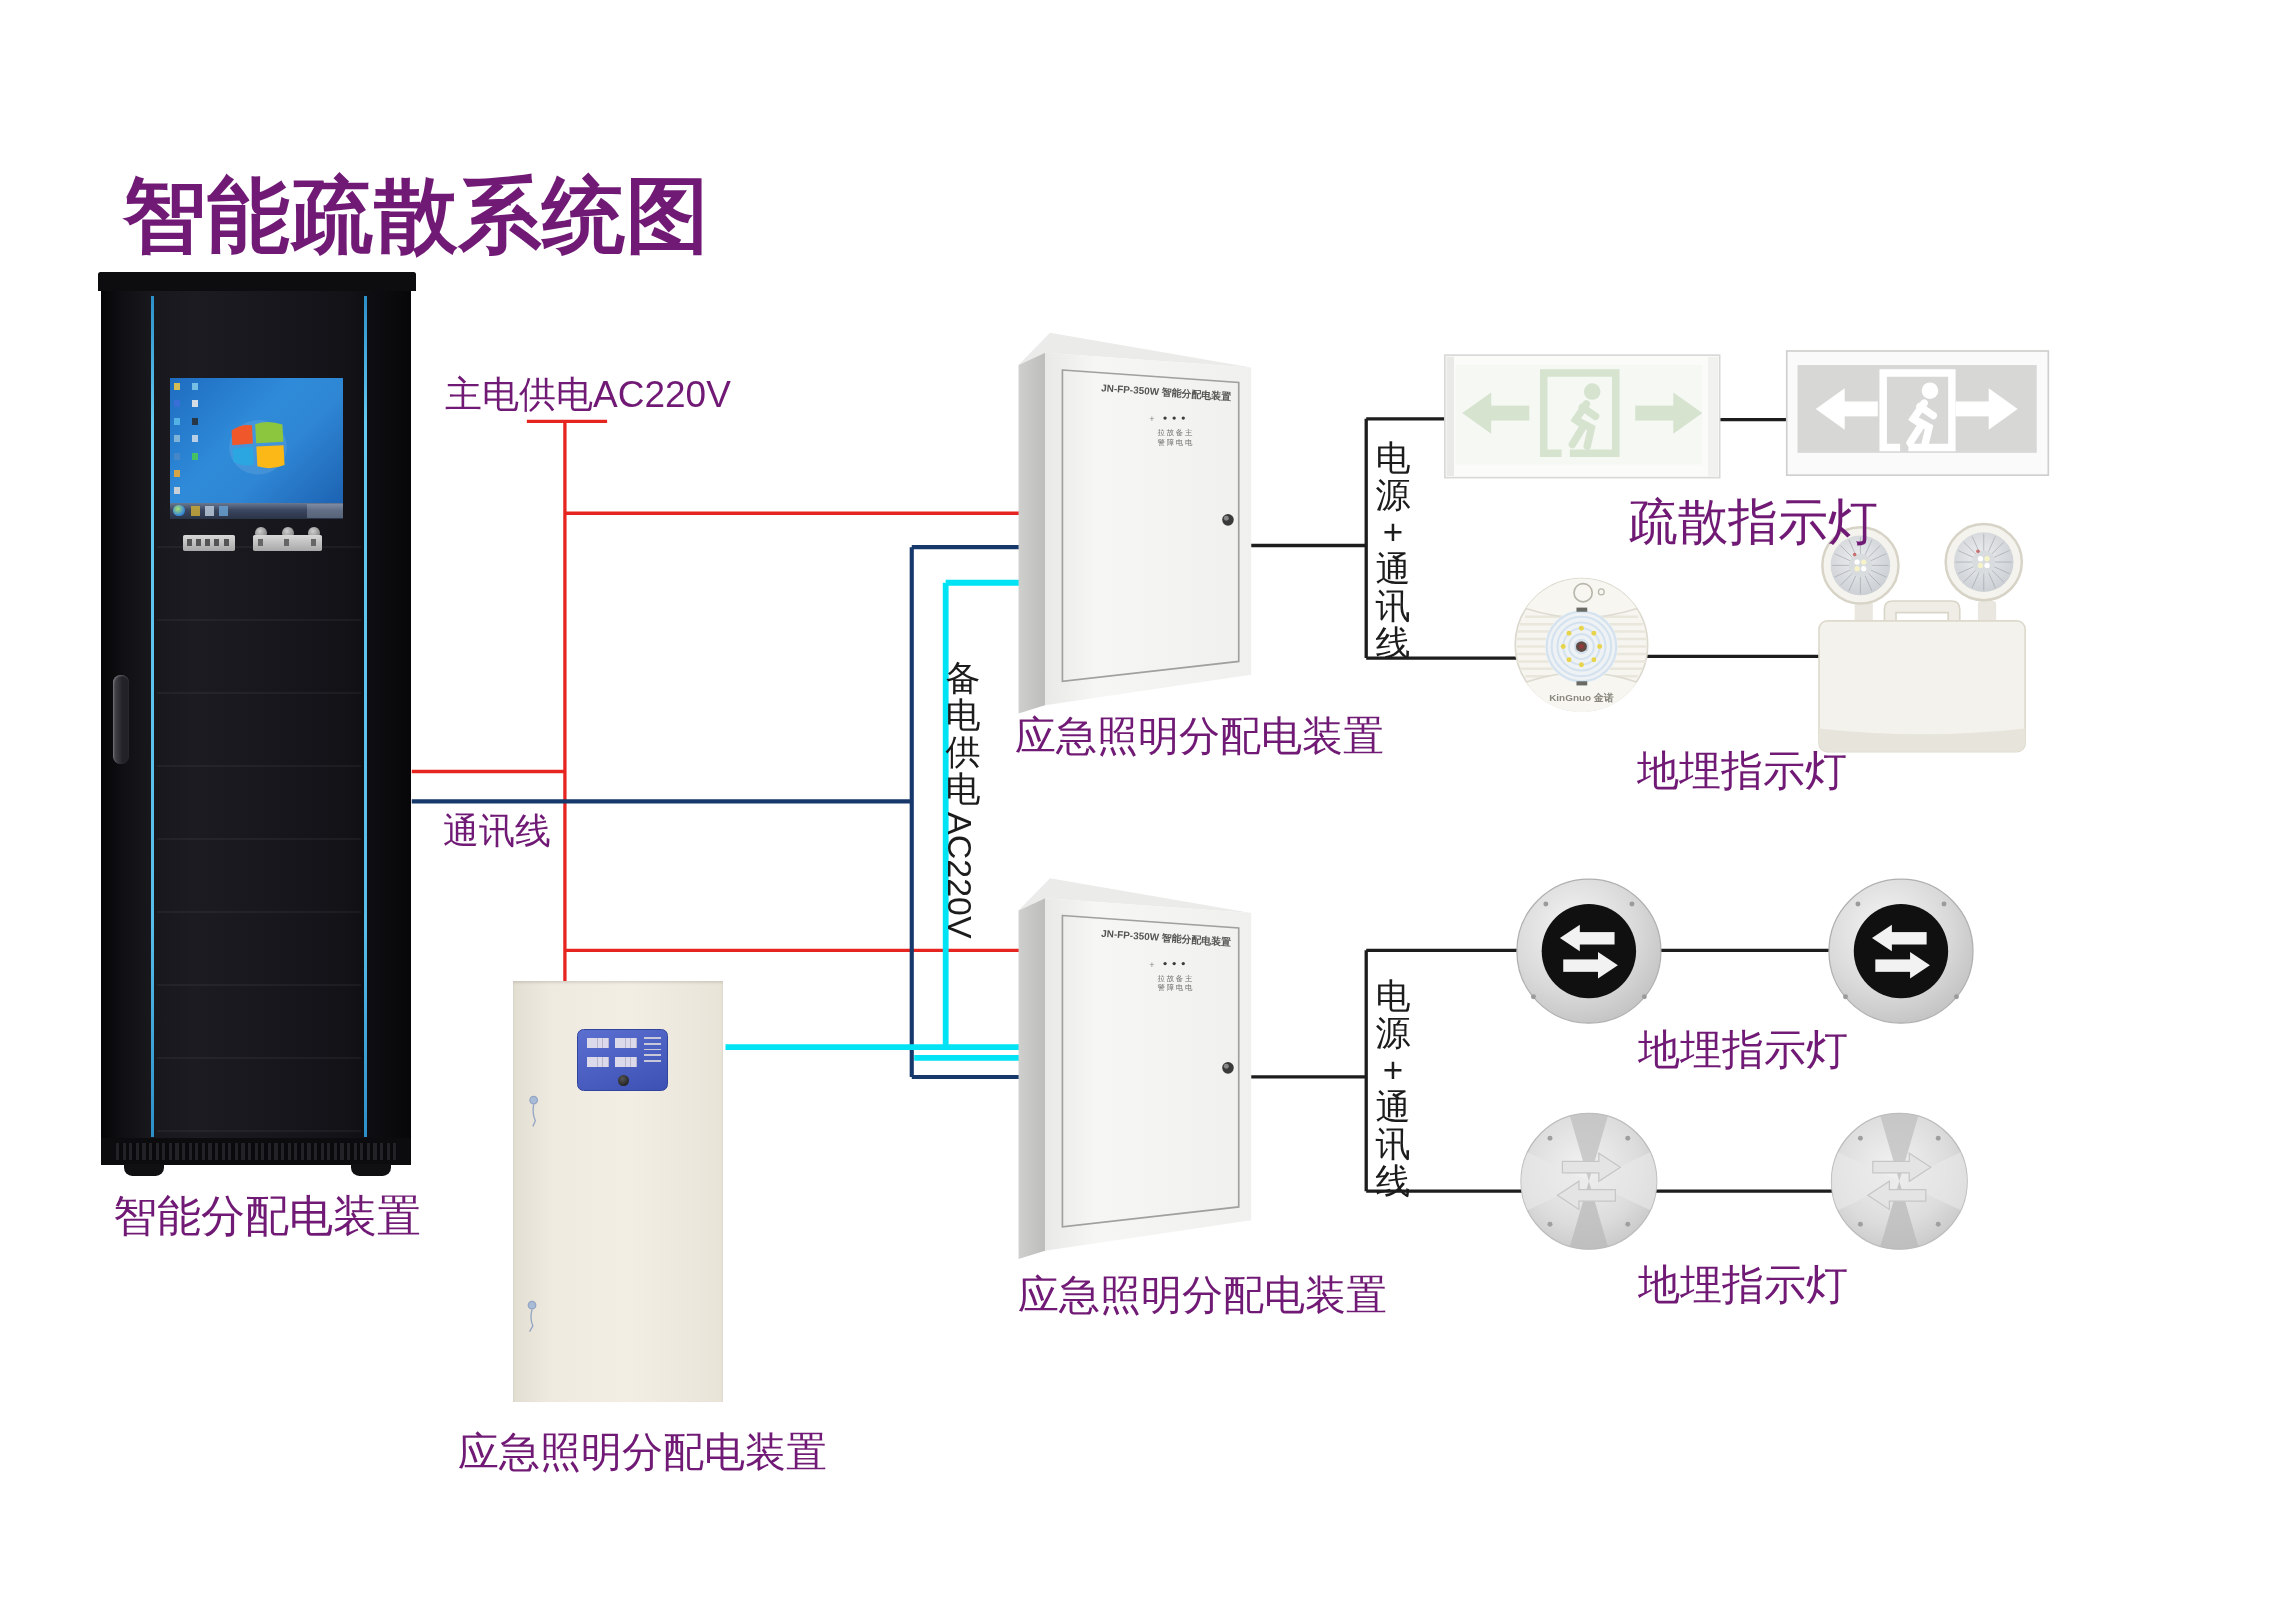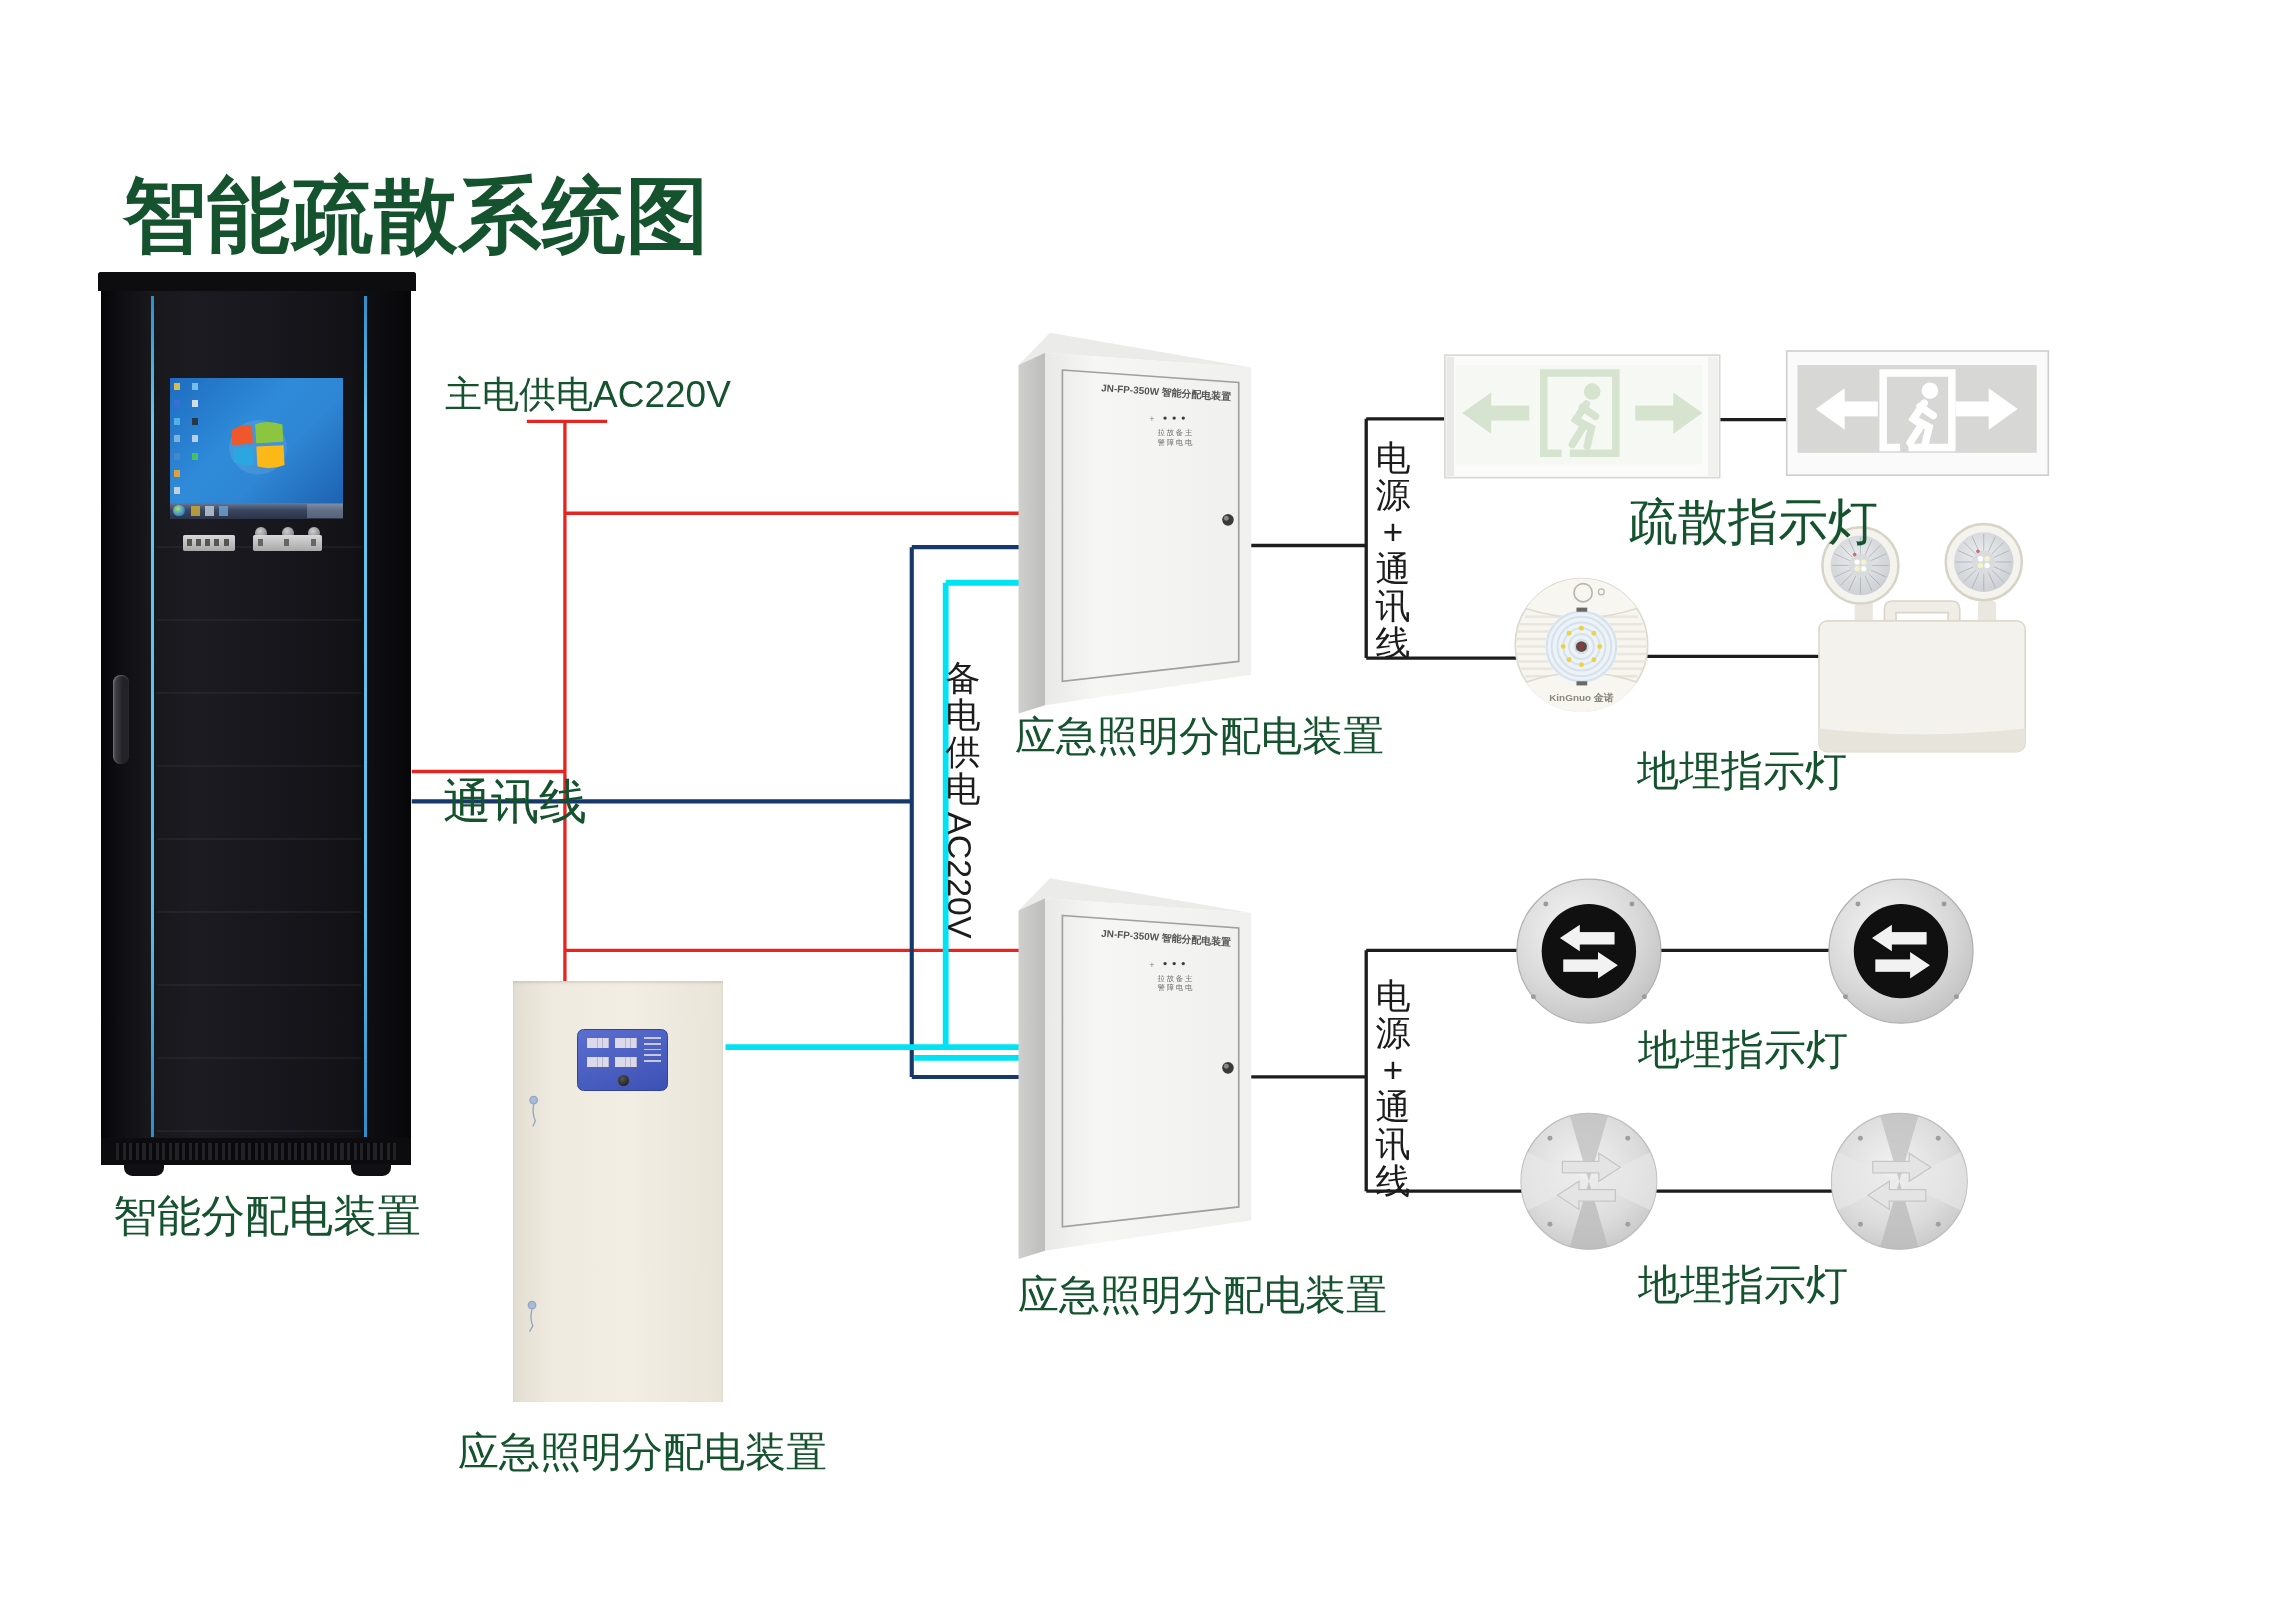--- a/index.html
+++ b/index.html
@@ -1,19 +1,19 @@
 <!DOCTYPE html>
 <html style="font-size:13.2px"><head>
 <meta charset="utf-8">
 <style>
 html,body{margin:0;padding:0;}
 body{width:2273px;height:1620px;position:relative;background:#ffffff;
      font-family:"Liberation Sans",sans-serif;overflow:hidden;}
 .abs{position:absolute;}
-.lbl{position:absolute;color:#14532d;white-space:nowrap;line-height:1.08;}
+.lbl{position:absolute;color:#701a75;white-space:nowrap;line-height:1.08;}
 .vlab{position:absolute;color:#1c1c1c;text-align:center;}
 .vlab div{line-height:1.06;}
 </style>
 </head>
 <body>
 
 <div class="lbl" style="left:123px;top:171px;font-size:83px;font-weight:bold;letter-spacing:0.8px;">智能疏散系统图</div>
 
 <svg class="abs" style="left:0;top:0;" width="2273" height="1620" viewBox="0 0 2745 1957">
 <g fill="none" stroke-linecap="butt">
@@ -355,21 +355,21 @@
 <svg class="abs" style="left:513px;top:981px;" width="210" height="421" viewBox="0 0 254 509">
   <g stroke="#93a5c4" stroke-width="1.6" fill="none">
    <circle cx="25" cy="144" r="4.5" fill="#a8bcd8"></circle>
    <path d="M25,149 q-2,11 2,20 l-3,7"></path>
    <circle cx="23" cy="392" r="4.5" fill="#a8bcd8"></circle>
    <path d="M23,397 q-3,11 1,20 l-4,7"></path>
   </g>
 </svg>
 
 <div class="lbl" style="left:445px;top:375px;font-size:37px;">主电供电AC220V</div>
-<div class="lbl" style="left:443px;top:776px;font-size:48px;font-family:Liberation Serif, serif;">通讯线</div>
+<div class="lbl" style="left:443px;top:812px;font-size:36px;font-family:Liberation Serif, serif;">通讯线</div>
 <div class="vlab" style="left:945px;top:659px;width:36px;font-size:35px;">
  <div>备</div>
     <div>电</div>
     <div>供</div>
     <div>电</div>
  <div style="position:relative;height:137px;">
       <span style="position:absolute;left:33px;top:5px;display:inline-block;transform:rotate(90deg);transform-origin:top left;font-size:34px;white-space:nowrap;">AC220V</span>
     </div>
 </div>
 <div class="vlab" style="left:1375px;top:439px;width:36px;font-size:35px;">

